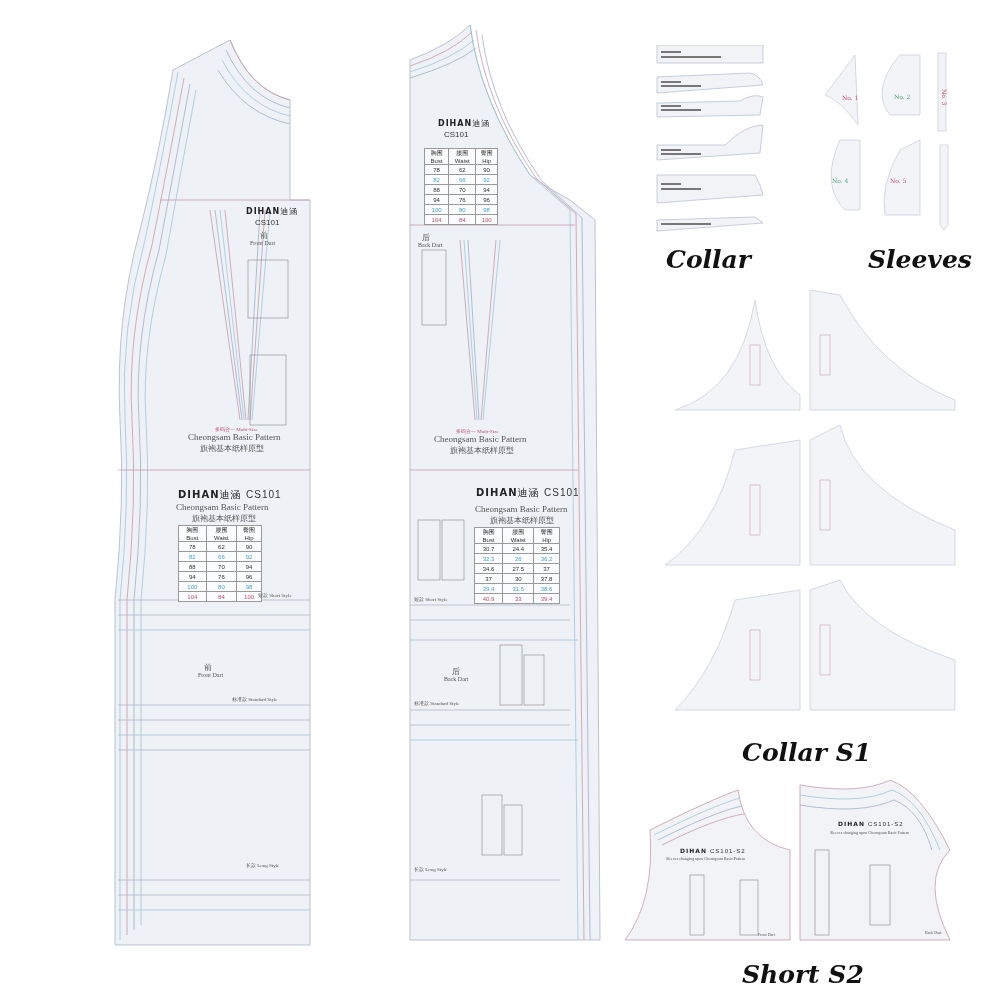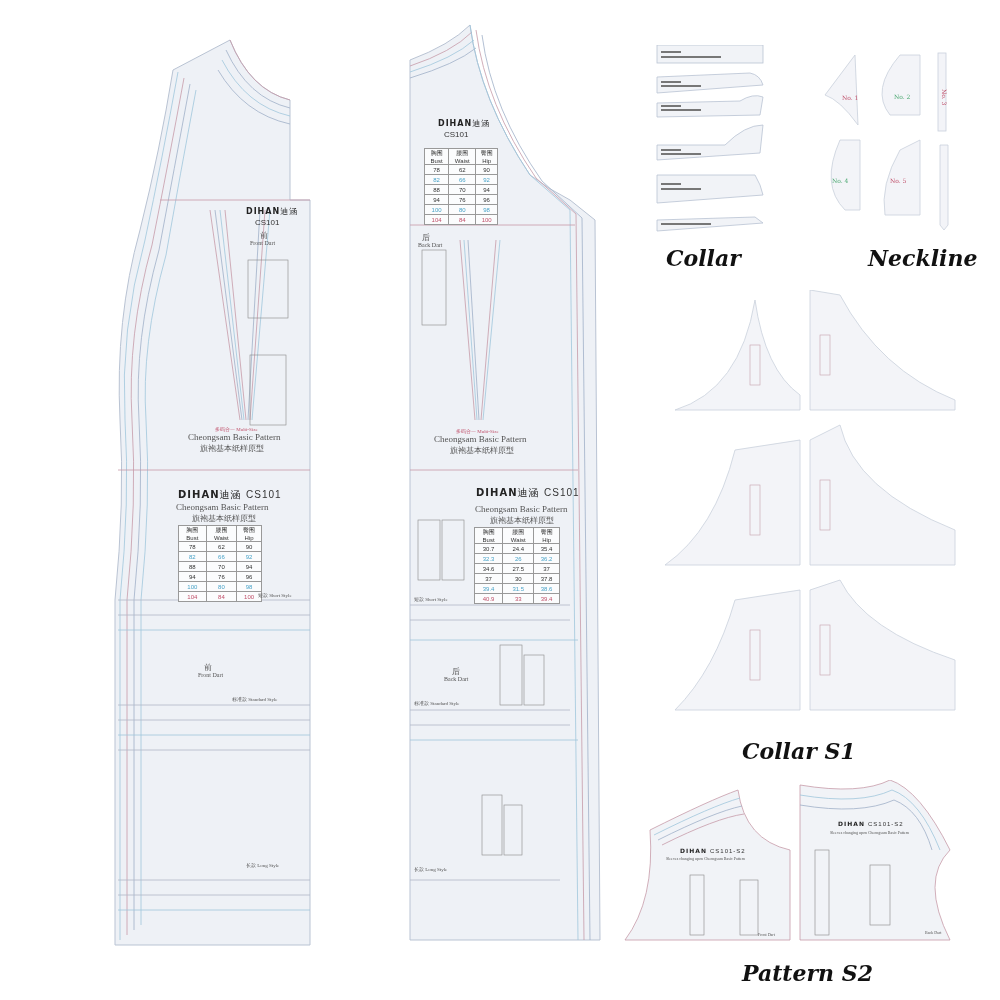--- a/index.html
+++ b/index.html
@@ -1,18 +1,18 @@
 <!DOCTYPE html>
 <html><head>
 <meta charset="utf-8">
 <style>
   html,body{margin:0;padding:0;}
   body{width:1000px;height:1000px;background:#ffffff;position:relative;overflow:hidden;font-family:"Liberation Serif",serif;}
   .abs{position:absolute;}
-  .caption{position:absolute;font-family:"DejaVu Serif","Liberation Serif",serif;font-weight:bold;font-style:italic;font-size:22px;color:#111;}
+  .caption{position:absolute;font-family:"DejaVu Serif","Liberation Serif",serif;font-weight:bold;font-style:italic;font-size:25px;color:#111;}
   .brand{font-family:"DejaVu Sans","Liberation Sans",sans-serif;font-weight:bold;letter-spacing:1px;color:#222;}
   .code{font-family:"Liberation Sans",sans-serif;color:#333;}
   .small{font-family:"Liberation Serif",serif;color:#555;}
   .tbl{position:absolute;border-collapse:collapse;font-family:"Liberation Sans",sans-serif;font-size:6px;color:#333;background:#fbfcfd;}
   .tbl td{border:1px solid #999;text-align:center;padding:0 2px;height:9px;}
   .tbl td.b{color:#4aa3c8;}
   .pink{color:#c0506a;}
   svg{position:absolute;left:0;top:0;}
 </style>
 </head>
@@ -280,21 +280,21 @@
     </g>
     <g font-family="DejaVu Serif, serif" font-size="6">
       <text x="22" y="55" fill="#c0506a">No. 1</text>
       <text x="74" y="54" fill="#4aa870">No. 2</text>
       <text x="116" y="50" fill="#c0506a" transform="rotate(90 122 50)">No. 3</text>
       <text x="12" y="138" fill="#4aa870">No. 4</text>
       <text x="70" y="138" fill="#c0506a">No. 5</text>
     </g>
   </svg>
 </div>
-<div class="caption" style="left:868px;top:245px;">Neckline</div>
+<div class="caption" style="left:868px;top:245px;">Sleeves</div>
 
 <div class="abs" style="left:655px;top:290px;width:330px;height:450px;">
   <svg width="330" height="450">
     <g fill="#f3f4f8" stroke="#c9d0dc" stroke-width="0.8">
       <path d="M100,10 Q110,80 145,105 L145,120 L20,120 Q85,100 100,10 Z"></path>
       <path d="M155,0 L185,5 Q225,80 300,110 L300,120 L155,120 Z"></path>
       <path d="M80,160 L145,150 L145,275 L10,275 Q60,240 80,160 Z"></path>
       <path d="M155,150 L185,135 Q200,200 300,240 L300,275 L155,275 Z"></path>
       <path d="M80,310 L145,300 L145,420 L20,420 Q60,380 80,310 Z"></path>
       <path d="M155,300 L185,290 Q210,340 300,370 L300,420 L155,420 Z"></path>
@@ -329,13 +329,13 @@
       <rect x="120" y="100" width="18" height="55"></rect>
     </g>
   </svg>
   <div class="abs brand" style="left:60px;top:67px;font-size:6px;"><span>DIHAN</span> <span class="code" style="font-weight:normal">CS101-S2</span></div>
   <div class="abs small" style="left:46px;top:76px;font-size:4px;">Sleeves changing upon Cheongsam Basic Pattern</div>
   <div class="abs small" style="left:138px;top:152px;font-size:4px;">Front Dart</div>
   <div class="abs brand" style="left:218px;top:40px;font-size:6px;"><span>DIHAN</span> <span class="code" style="font-weight:normal">CS101-S2</span></div>
   <div class="abs small" style="left:210px;top:50px;font-size:4px;">Sleeves changing upon Cheongsam Basic Pattern</div>
   <div class="abs small" style="left:305px;top:150px;font-size:4px;">Back Dart</div>
 </div>
-<div class="caption" style="left:742px;top:960px;">Pattern S2</div>
+<div class="caption" style="left:742px;top:960px;">Short S2</div>
 
 </body></html>

